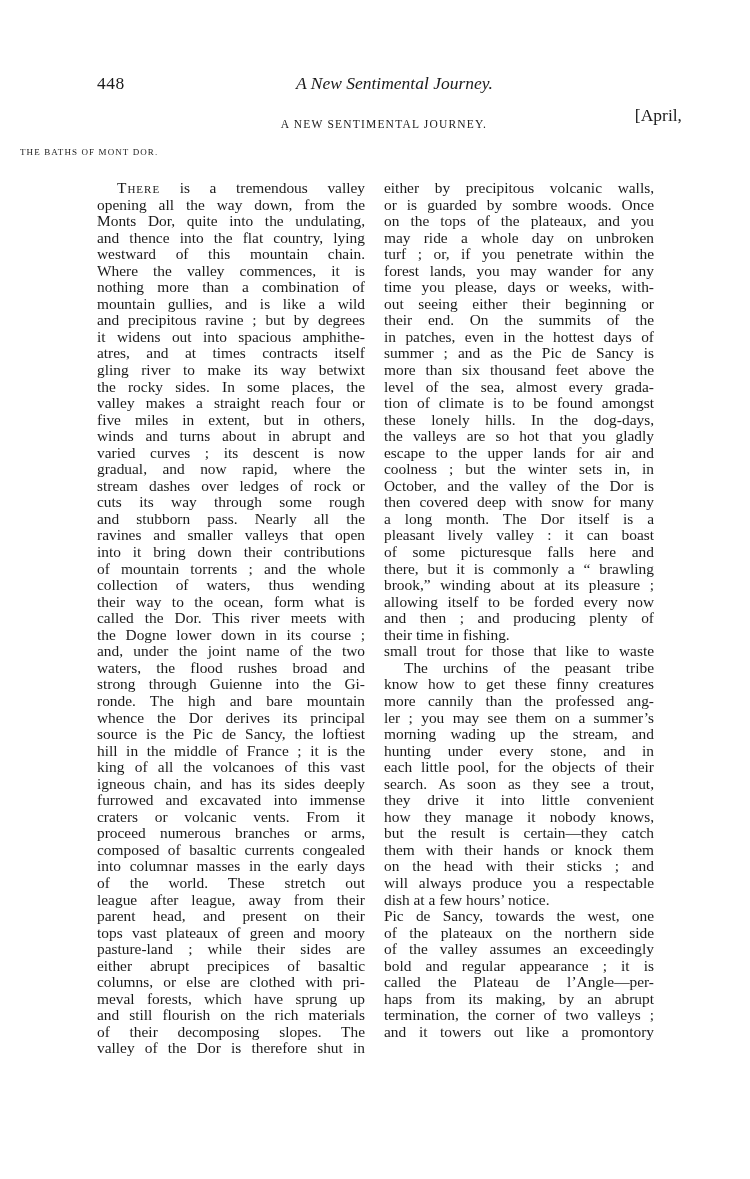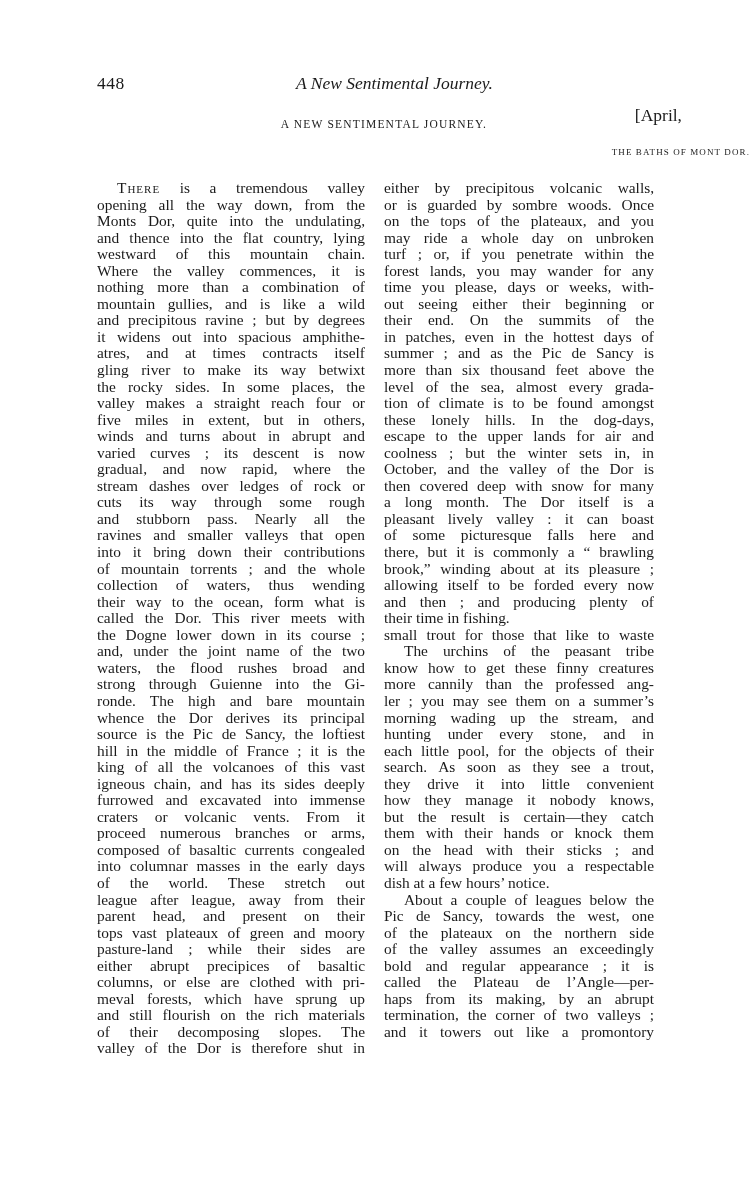--- a/index.html
+++ b/index.html
@@ -51,21 +51,21 @@
     text-align: center;
     font-size: 11.5px;
     letter-spacing: 1.2px;
     padding-left: 18px;
     box-sizing: border-box;
   }
   .article-subtitle {
     position: absolute;
     top: 147px;
     left: 0; width: 750px;
-    text-align: right;
+    text-align: left;
     font-size: 9px;
     letter-spacing: 1.1px;
     padding-left: 20px;
     box-sizing: border-box;
   }
   .column {
     position: absolute;
     top: 180px;
     width: 268px;
     font-size: 15.4px;
@@ -170,20 +170,21 @@
       <span class="line">forest lands, you may wander for any</span>
       <span class="line">time you please, days or weeks, with-</span>
       <span class="line">out seeing either their beginning or</span>
       <span class="line">their end. On the summits of the</span>
       <span class="line">in patches, even in the hottest days of</span>
       <span class="line">summer ; and as the Pic de Sancy is</span>
       <span class="line">more than six thousand feet above the</span>
       <span class="line">level of the sea, almost every grada-</span>
       <span class="line">tion of climate is to be found amongst</span>
       <span class="line">these lonely hills. In the dog-days,</span>
+      <span class="line">the valleys are so hot that you gladly</span>
       <span class="line">escape to the upper lands for air and</span>
       <span class="line">coolness ; but the winter sets in, in</span>
       <span class="line">October, and the valley of the Dor is</span>
       <span class="line">then covered deep with snow for many</span>
       <span class="line">a long month. The Dor itself is a</span>
       <span class="line">pleasant lively valley : it can boast</span>
       <span class="line">of some picturesque falls here and</span>
       <span class="line">there, but it is commonly a “ brawling</span>
       <span class="line">brook,” winding about at its pleasure ;</span>
       <span class="line">allowing itself to be forded every now</span>
@@ -198,21 +199,20 @@
       <span class="line">hunting under every stone, and in</span>
       <span class="line">each little pool, for the objects of their</span>
       <span class="line">search. As soon as they see a trout,</span>
       <span class="line">they drive it into little convenient</span>
       <span class="line">how they manage it nobody knows,</span>
       <span class="line">but the result is certain—they catch</span>
       <span class="line">them with their hands or knock them</span>
       <span class="line">on the head with their sticks ; and</span>
       <span class="line">will always produce you a respectable</span>
       <span class="line last">dish at a few hours’ notice.</span>
-      <span class="line indent">About a couple of leagues below the</span>
       <span class="line">Pic de Sancy, towards the west, one</span>
       <span class="line">of the plateaux on the northern side</span>
       <span class="line">of the valley assumes an exceedingly</span>
       <span class="line">bold and regular appearance ; it is</span>
       <span class="line">called the Plateau de l’Angle—per-</span>
       <span class="line">haps from its making, by an abrupt</span>
       <span class="line">termination, the corner of two valleys ;</span>
       <span class="line">and it towers out like a promontory</span>
     </div>
 

